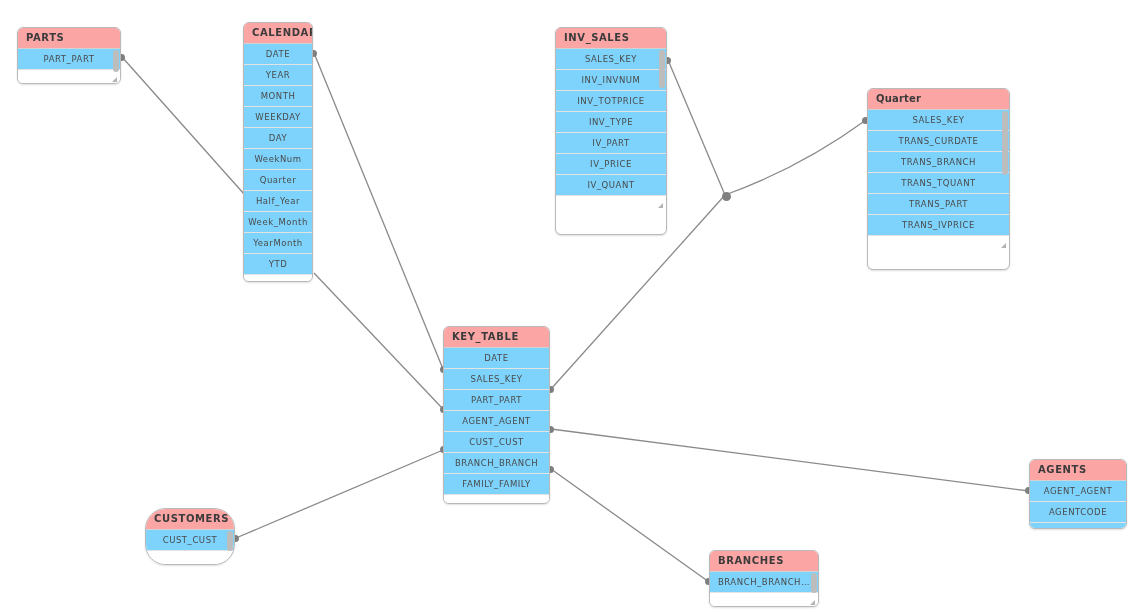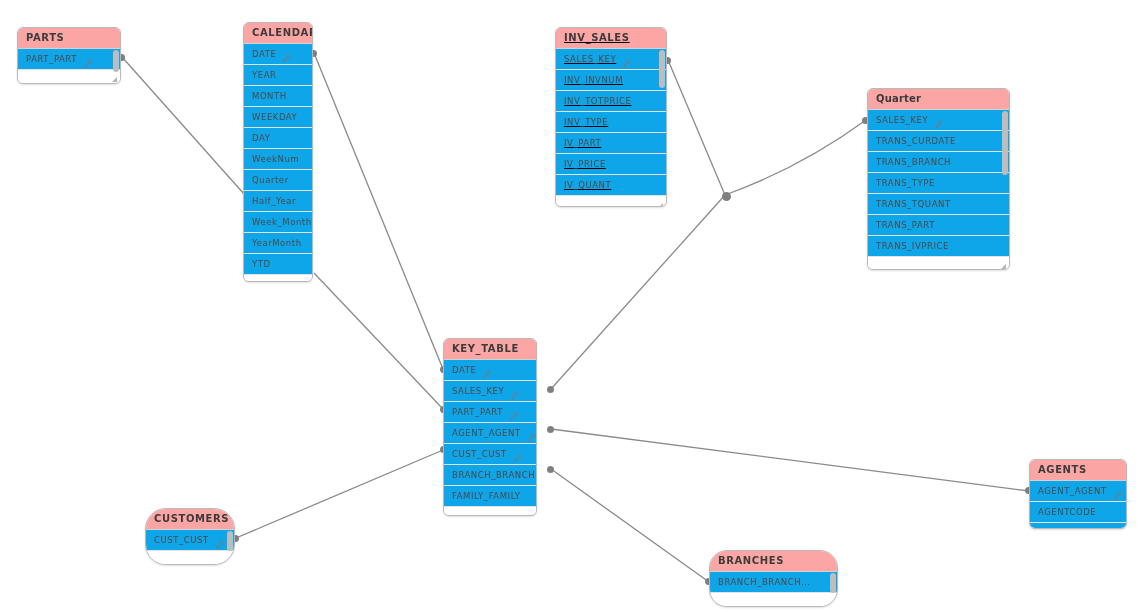--- a/index.html
+++ b/index.html
@@ -40,23 +40,24 @@
   .tbl-row{
     height:20px;
     line-height:20px;
     border-bottom:1px solid #e3e3e3;
     padding:0 8px;
     font-size:8.5px;
     letter-spacing:.55px;
     color:#4a4a4a;
     white-space:nowrap;
     overflow:hidden;
-    background:#0ea5e9;
+    background:#7dd3fc;
     display:flex;
     align-items:center;
+    flex-direction:column;
   }
   .tbl-row .fname{display:inline-block;}
   .keyicon{
     display:inline-block;
     margin-left:6px;
     width:9px;height:9px;
     position:relative;
     top:0px;
   }
   .tbl-footer{
@@ -182,21 +183,21 @@
           </div>
           <div class="tbl-row">
             <span class="fname">YearMonth</span>
           </div>
           <div class="tbl-row">
             <span class="fname">YTD</span>
           </div>
         </div>
         <div class="tbl-footer"></div>
       </div>
-      <div class="table-node" style="left: 555px; top: 27px; width: 112px; height: 180px; text-decoration: underline;">
+      <div class="table-node" style="left: 555px; top: 27px; width: 112px; height: 208px;">
         <div class="tbl-header">INV_SALES</div>
         <div class="tbl-rows">
           <div class="tbl-row">
             <span class="fname">SALES_KEY</span>
             <span class="keyicon"><svg viewBox="0 0 10 10" width="9" height="9">
                 <circle cx="7.1" cy="2.9" r="1.9" fill="none" stroke="#7b7b7b" stroke-width="1"></circle>
                 <path d="M5.7,4.3 L1.4,8.6 M2.2,7.8 L3.2,8.8 M3.3,6.7 L4.2,7.6" stroke="#7b7b7b" stroke-width="1" fill="none" stroke-linecap="square"></path>
               </svg></span>
           </div>
           <div class="tbl-row">
@@ -233,38 +234,35 @@
                 <path d="M5.7,4.3 L1.4,8.6 M2.2,7.8 L3.2,8.8 M3.3,6.7 L4.2,7.6" stroke="#7b7b7b" stroke-width="1" fill="none" stroke-linecap="square"></path>
               </svg></span>
           </div>
           <div class="tbl-row">
             <span class="fname">TRANS_CURDATE</span>
           </div>
           <div class="tbl-row">
             <span class="fname">TRANS_BRANCH</span>
           </div>
           <div class="tbl-row">
-            <span class="fname">TRANS_TYPE</span>
-          </div>
-          <div class="tbl-row">
             <span class="fname">TRANS_TQUANT</span>
           </div>
           <div class="tbl-row">
             <span class="fname">TRANS_PART</span>
           </div>
           <div class="tbl-row">
             <span class="fname">TRANS_IVPRICE</span>
           </div>
         </div>
         <div class="tbl-footer">
           <div class="grip"></div>
         </div>
         <div class="vscroll" style="top: 22px; height: 64px;"></div>
       </div>
-      <div class="table-node" style="left: 443px; top: 338px; width: 94px; height: 178px;">
+      <div class="table-node" style="left: 443px; top: 326px; width: 107px; height: 178px;">
         <div class="tbl-header">KEY_TABLE</div>
         <div class="tbl-rows">
           <div class="tbl-row">
             <span class="fname">DATE</span>
             <span class="keyicon"><svg viewBox="0 0 10 10" width="9" height="9">
                 <circle cx="7.1" cy="2.9" r="1.9" fill="none" stroke="#7b7b7b" stroke-width="1"></circle>
                 <path d="M5.7,4.3 L1.4,8.6 M2.2,7.8 L3.2,8.8 M3.3,6.7 L4.2,7.6" stroke="#7b7b7b" stroke-width="1" fill="none" stroke-linecap="square"></path>
               </svg></span>
           </div>
           <div class="tbl-row">
@@ -340,21 +338,21 @@
                 <circle cx="7.1" cy="2.9" r="1.9" fill="none" stroke="#7b7b7b" stroke-width="1"></circle>
                 <path d="M5.7,4.3 L1.4,8.6 M2.2,7.8 L3.2,8.8 M3.3,6.7 L4.2,7.6" stroke="#7b7b7b" stroke-width="1" fill="none" stroke-linecap="square"></path>
               </svg></span>
           </div>
         </div>
         <div class="tbl-footer">
           <div class="grip"></div>
         </div>
         <div class="vscroll" style="top: 22px; height: 20px;"></div>
       </div>
-      <div class="table-node" style="left: 709px; top: 550px; width: 129px; height: 57px; border-radius: 18px;">
+      <div class="table-node" style="left: 709px; top: 550px; width: 110px; height: 57px;">
         <div class="tbl-header">BRANCHES</div>
         <div class="tbl-rows">
           <div class="tbl-row">
             <span class="fname">BRANCH_BRANCH…</span>
           </div>
         </div>
         <div class="tbl-footer">
           <div class="grip"></div>
         </div>
         <div class="vscroll" style="top: 22px; height: 20px;"></div>

